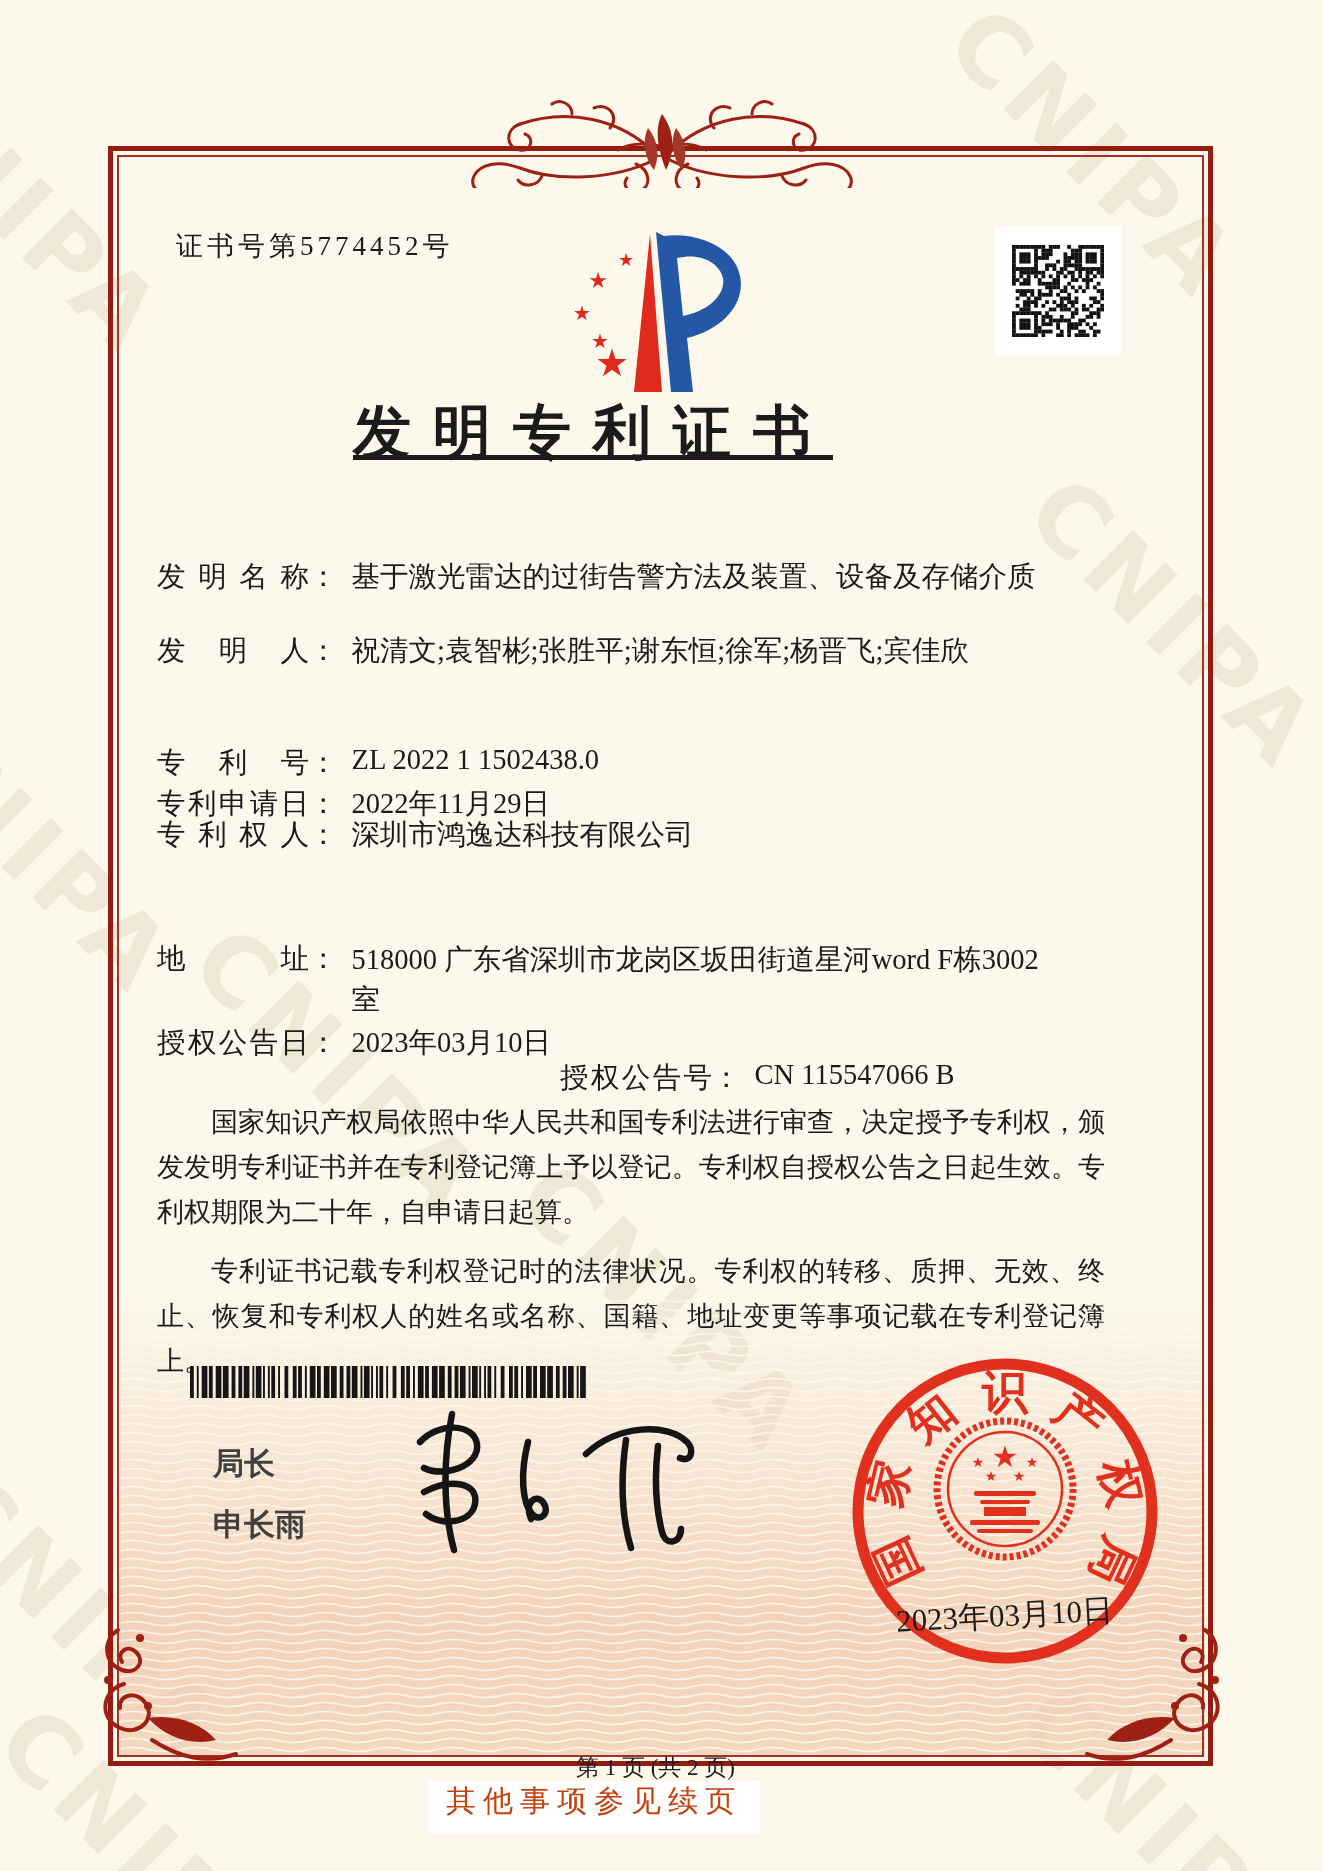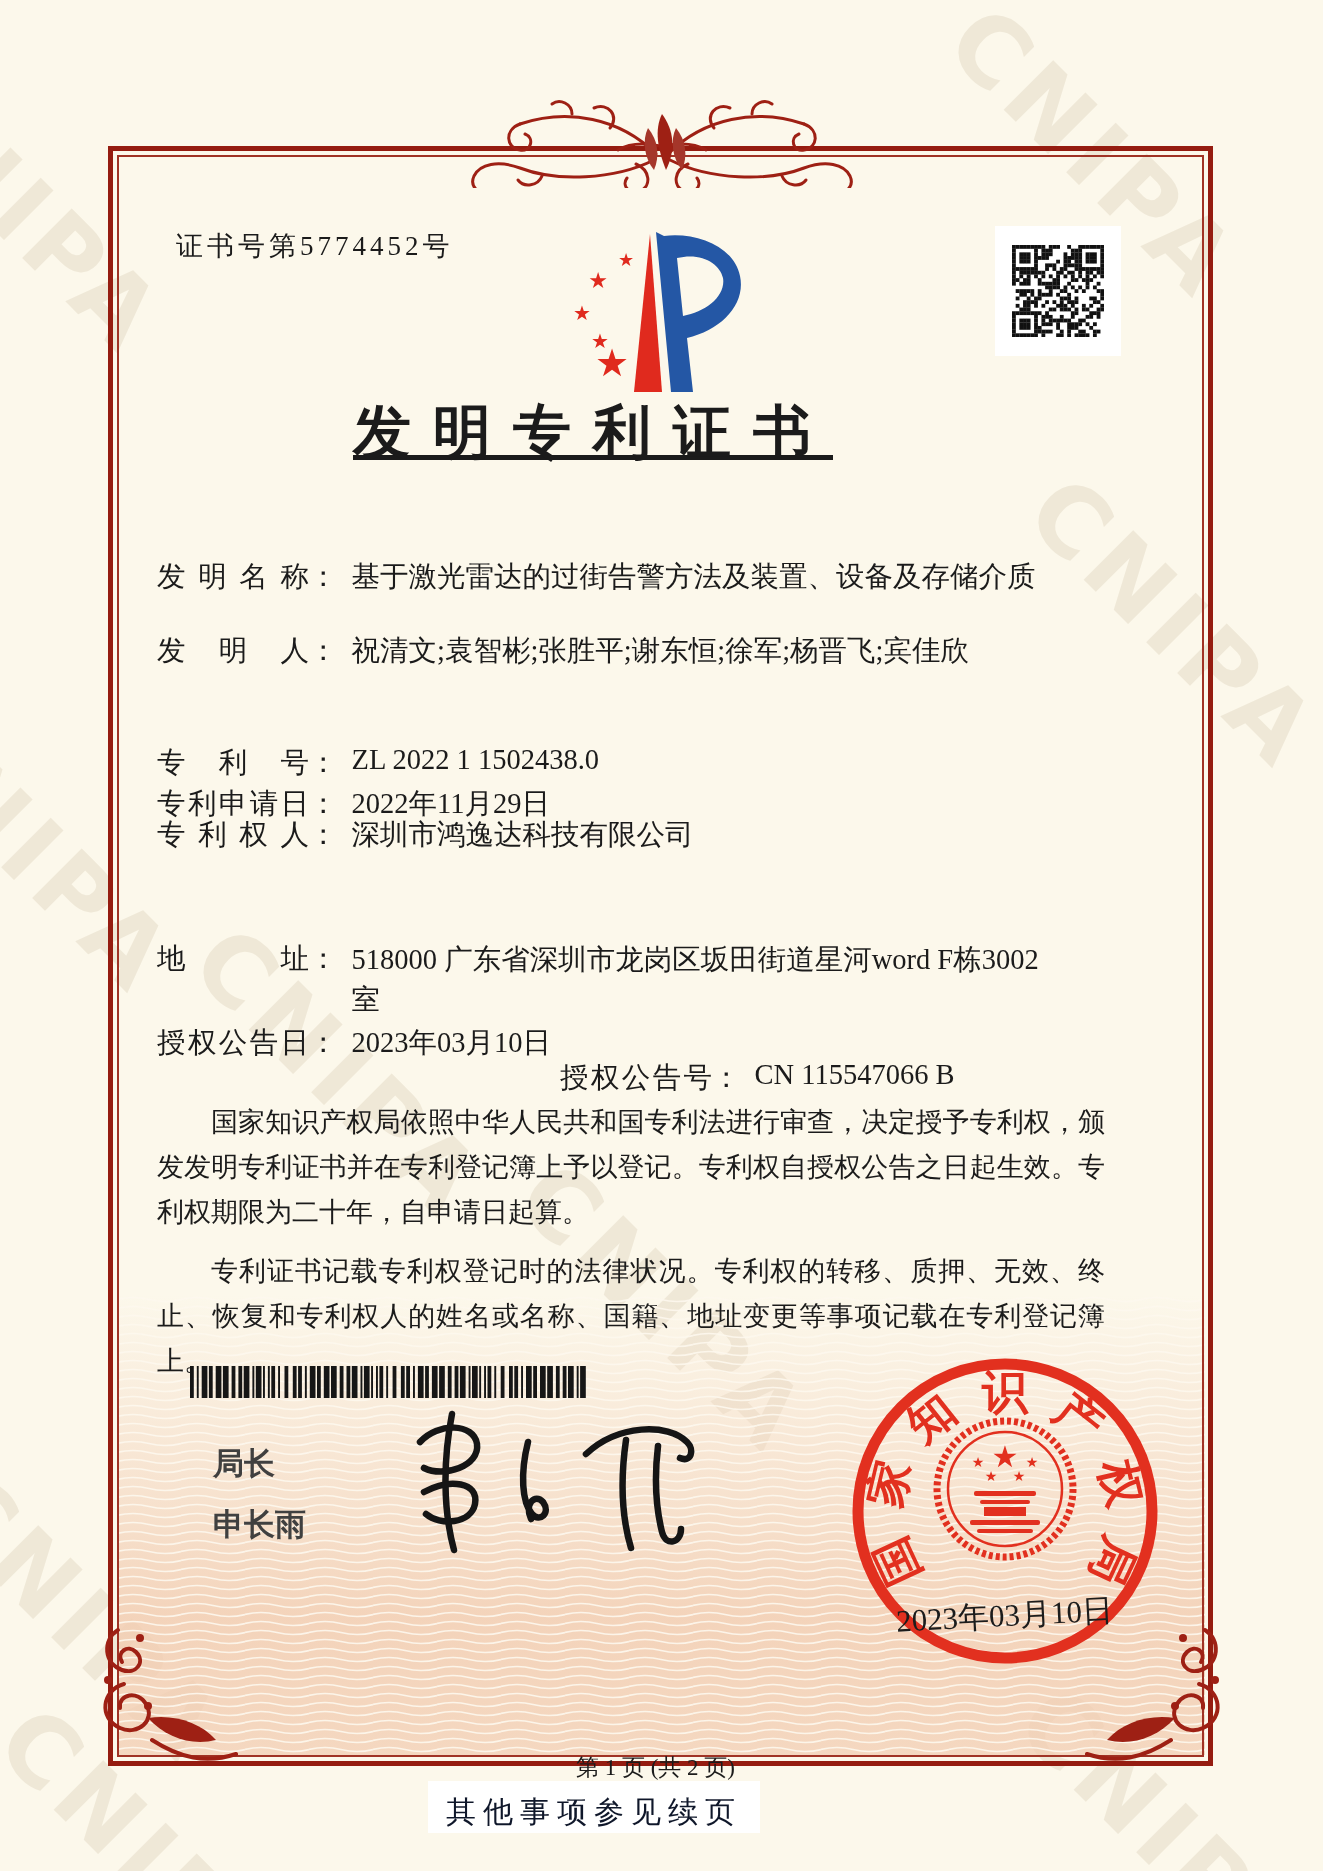--- a/index.html
+++ b/index.html
@@ -42,21 +42,21 @@
   .barcode{position:absolute; left:190px; top:1366px; z-index:4;}
   .signer{position:absolute; left:190px; z-index:5; font-family:Liberation Mono, monospace; font-weight:bold; font-size:31px; color:#404040;margin-left:23px;}
   .signer.t1{top:1443px;} .signer.t2{top:1504px;}
   .sig{position:absolute; left:380px; top:1390px; z-index:5;}
   .seal{position:absolute; left:833px; top:1339px; z-index:6;}
   .seal-char{font-size:46px; font-weight:bold; fill:#e2301f; text-anchor:middle; dominant-baseline:middle;
              font-family:"Liberation Serif","DejaVu Serif",serif;}
   .pageno{position:absolute; left:108px; top:1708px; width:1095px; text-align:center; z-index:4; font-size:23px;margin-top:44px;}
   .notebox{
     position:absolute; left:428px; top:1781px; width:332px; height:52px; background:#ffffff; z-index:4;
-    display:flex; align-items:flex-end; justify-content:center; font-size:30px; letter-spacing:7px; color:#0f172a;
+    display:flex; align-items:flex-start; justify-content:center; font-size:30px; letter-spacing:7px; color:#c2410c;
   }
 </style>
 </head>
 <body>
 
 <div class="page">
 
   <div class="wm" style="left:-70px;top:40px">CNIPA</div>
   <div class="wm" style="left:1005px;top:-15px">CNIPA</div>
   <div class="wm" style="left:1085px;top:455px">CNIPA</div>

